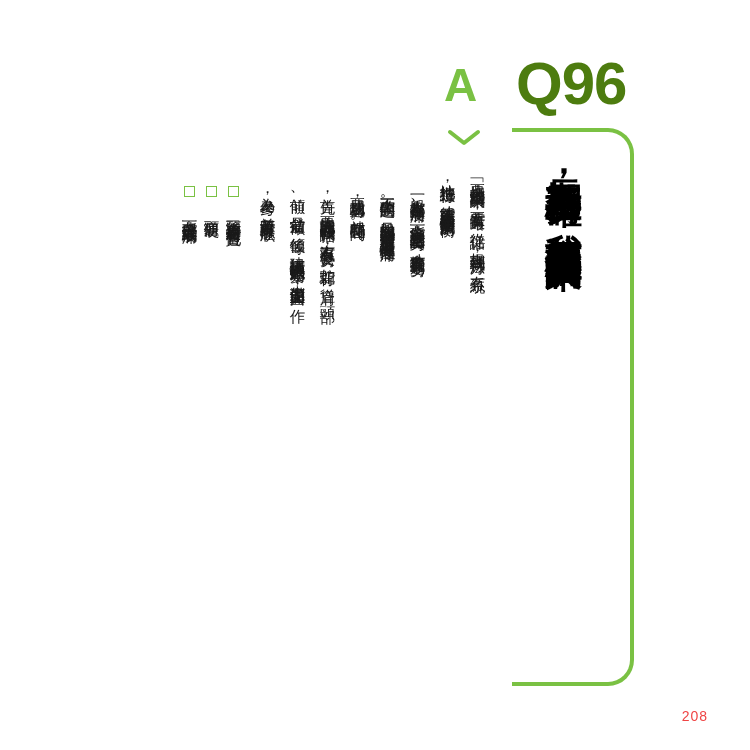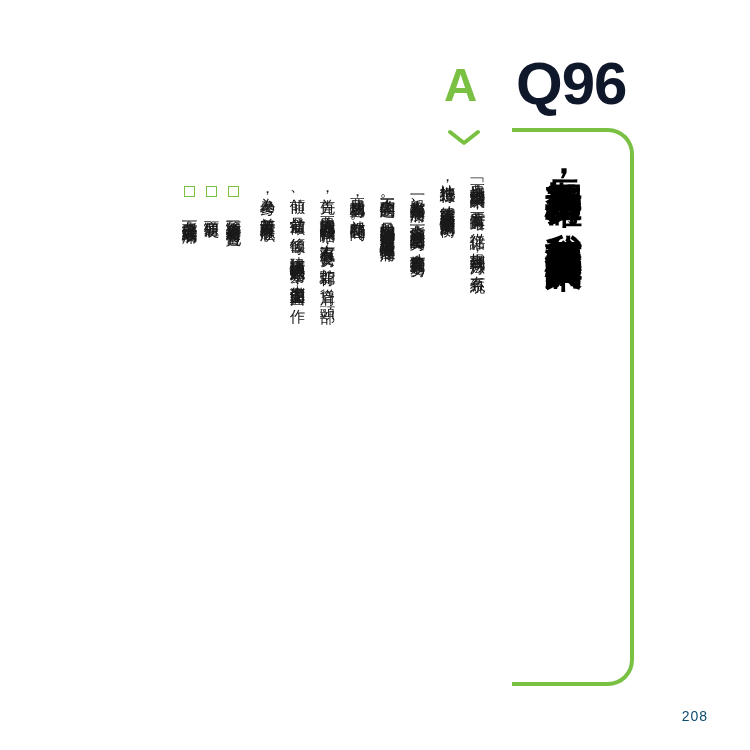--- a/index.html
+++ b/index.html
@@ -21,21 +21,21 @@
   }
 
   
   .q-label {
     position: absolute;
     top: 54px;
     left: 516px;
     font-size: 60px;
     line-height: 60px;
     font-weight: bold;
-    color: #0f172a;
+    color: #4d7c0f;
     letter-spacing: -1px;
     font-family: "Liberation Sans", sans-serif;
   }
 
   
   .a-label {
     position: absolute;
     top: 62px;
     left: 444px;
     font-size: 46px;
@@ -134,21 +134,21 @@
   .bi-0 { left: 44px; }
   .bi-1 { left: 22px; }
   .bi-2 { left: 0px; }
 
   
   .page-number {
     position: absolute;
     bottom: 26px;
     right: 42px;
     font-size: 14px;
-    color: #0c4a6e;
+    color: #ef4444;
     font-family: "Liberation Sans", sans-serif;
     letter-spacing: 1px;
   }
 </style>
 </head>
 <body>
 
 <div class="page">
 
   <div class="q-label">Q96</div>

